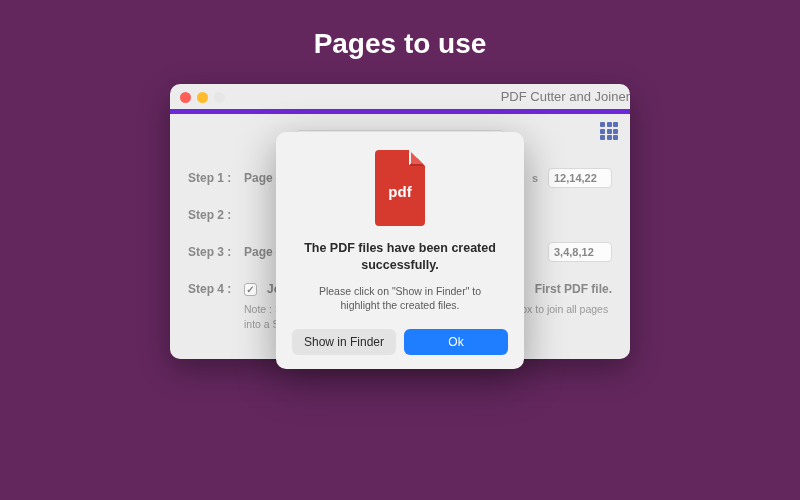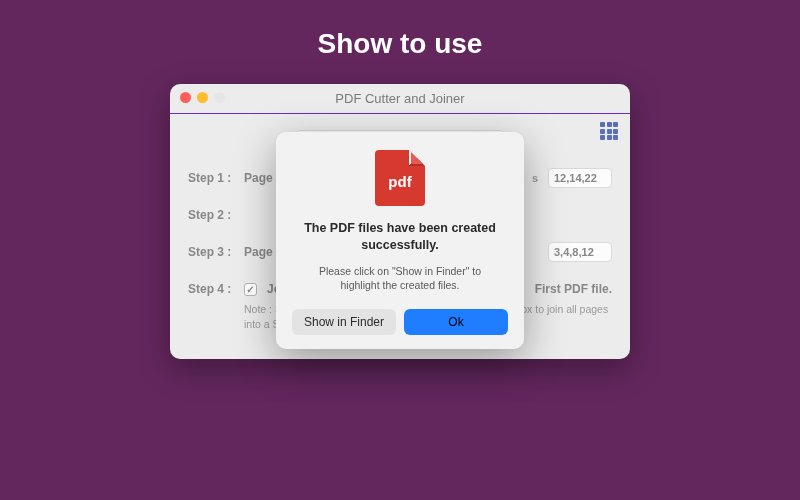--- a/index.html
+++ b/index.html
@@ -29,23 +29,23 @@
       background: #ececec;
       border-radius: 10px;
       box-shadow: 0 10px 30px rgba(0,0,0,0.35);
       position: relative;
       padding-bottom: 10px;
     }
     .titlebar {
       height: 30px;
       display: flex;
       align-items: center;
-      justify-content: center;
+      justify-content: flex-end;
       position: relative;
-      border-bottom: 1px solid #6d28d9;
+      border-bottom: 5px solid #6d28d9;
     }
     .traffic {
       position: absolute;
       left: 10px;
       top: 8px;
       display: flex;
       gap: 6px;
     }
     .dot {
       width: 11px;
@@ -178,21 +178,21 @@
       transform: translateX(-50%);
       width: 248px;
       background: #f2f2f2;
       border-radius: 10px;
       box-shadow: 0 12px 40px rgba(0,0,0,0.35);
       padding: 18px 16px 14px 16px;
       text-align: center;
     }
     .pdf-icon {
       width: 50px;
-      height: 56px;
+      height: 76px;
       margin: 0 auto 14px auto;
       position: relative;
     }
     .pdf-body {
       width: 100%;
       height: 100%;
       background: #d63a2f;
       border-radius: 4px;
       position: relative;
       display: flex;
@@ -263,28 +263,28 @@
       justify-content: center;
       cursor: pointer;
       text-align: right;
     }
     .dbtn.secondary {
       background: #e3e3e3;
       color: #2b2b2b;
     }
     .dbtn.primary {
       background: #1f7dff;
-      color: #000000;
+      color: #ffffff;
       font-weight: 500;
     }
   </style>
 </head>
 <body>
 
-<div class="headline">Show to use</div>
+<div class="headline">Pages to use</div>
 
 <div class="window">
   <div class="titlebar">
     <div class="traffic">
       <div class="dot red"></div>
       <div class="dot yellow"></div>
       <div class="dot green"></div>
     </div>
     <div class="title">PDF Cutter and Joiner</div>
   </div>

